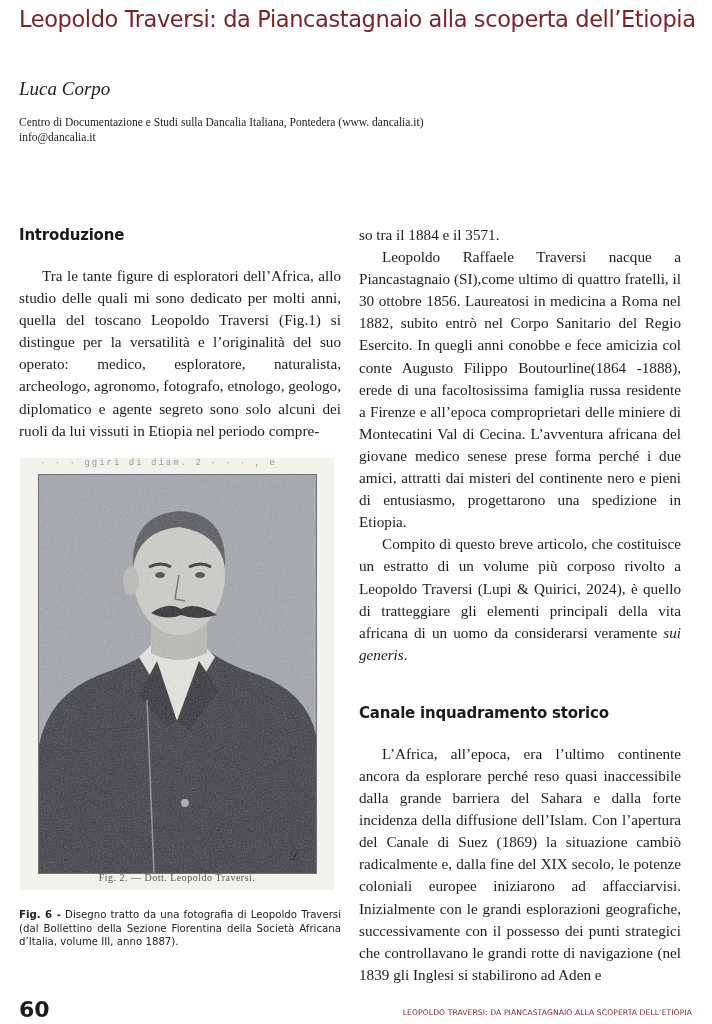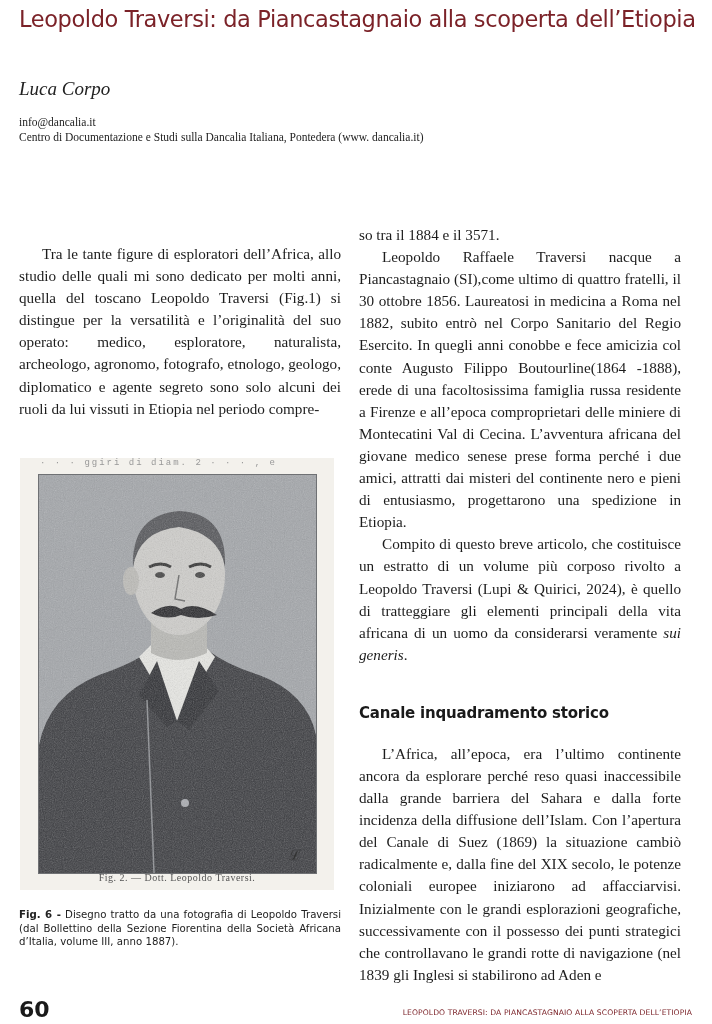--- a/index.html
+++ b/index.html
@@ -59,25 +59,26 @@
     position:absolute; right:20px; top:1008px;
     font-family:"DejaVu Sans", sans-serif; font-size:7.6px; color:#7b2228; letter-spacing:0.1px;
   }
 </style>
 </head>
 <body>
 
 <h1 class="title">Leopoldo Traversi: da Piancastagnaio alla scoperta dell’Etiopia</h1>
 <div class="author">Luca Corpo</div>
 <div class="affil">
+  <div>Centro di Documentazione e Studi sulla Dancalia Italiana, Pontedera (www. dancalia.it)</div>
   <div>info@dancalia.it</div>
-  <div>Centro di Documentazione e Studi sulla Dancalia Italiana, Pontedera (www. dancalia.it)</div>
 </div>
 
 <div class="col col-left">
+  <h2 class="section-h">Introduzione</h2>
   <div style="height:19px"></div>
   <p class="para ind">Tra le tante figure di esploratori dell’Africa, allo studio delle quali mi sono dedicato per molti anni, quella del toscano Leopoldo Traversi (Fig.1) si distingue per la versatilità e l’originalità del suo operato: medico, esploratore, naturalista, archeologo, agronomo, fotografo, etnologo, geologo, diplomatico e agente segreto sono solo alcuni dei ruoli da lui vissuti in Etiopia nel periodo compre-</p>
 </div>
 
 <div class="figure">
   <div class="scrap">· · ·  ggiri  di  diam.  2 · · ·  ,  e  rigaite  e</div>
   <div class="plate" title="Engraved portrait of Leopoldo Traversi">
     <svg width="277" height="398" viewBox="0 0 277 398">
       <defs>
         <filter id="grain" x="0" y="0" width="100%" height="100%">

